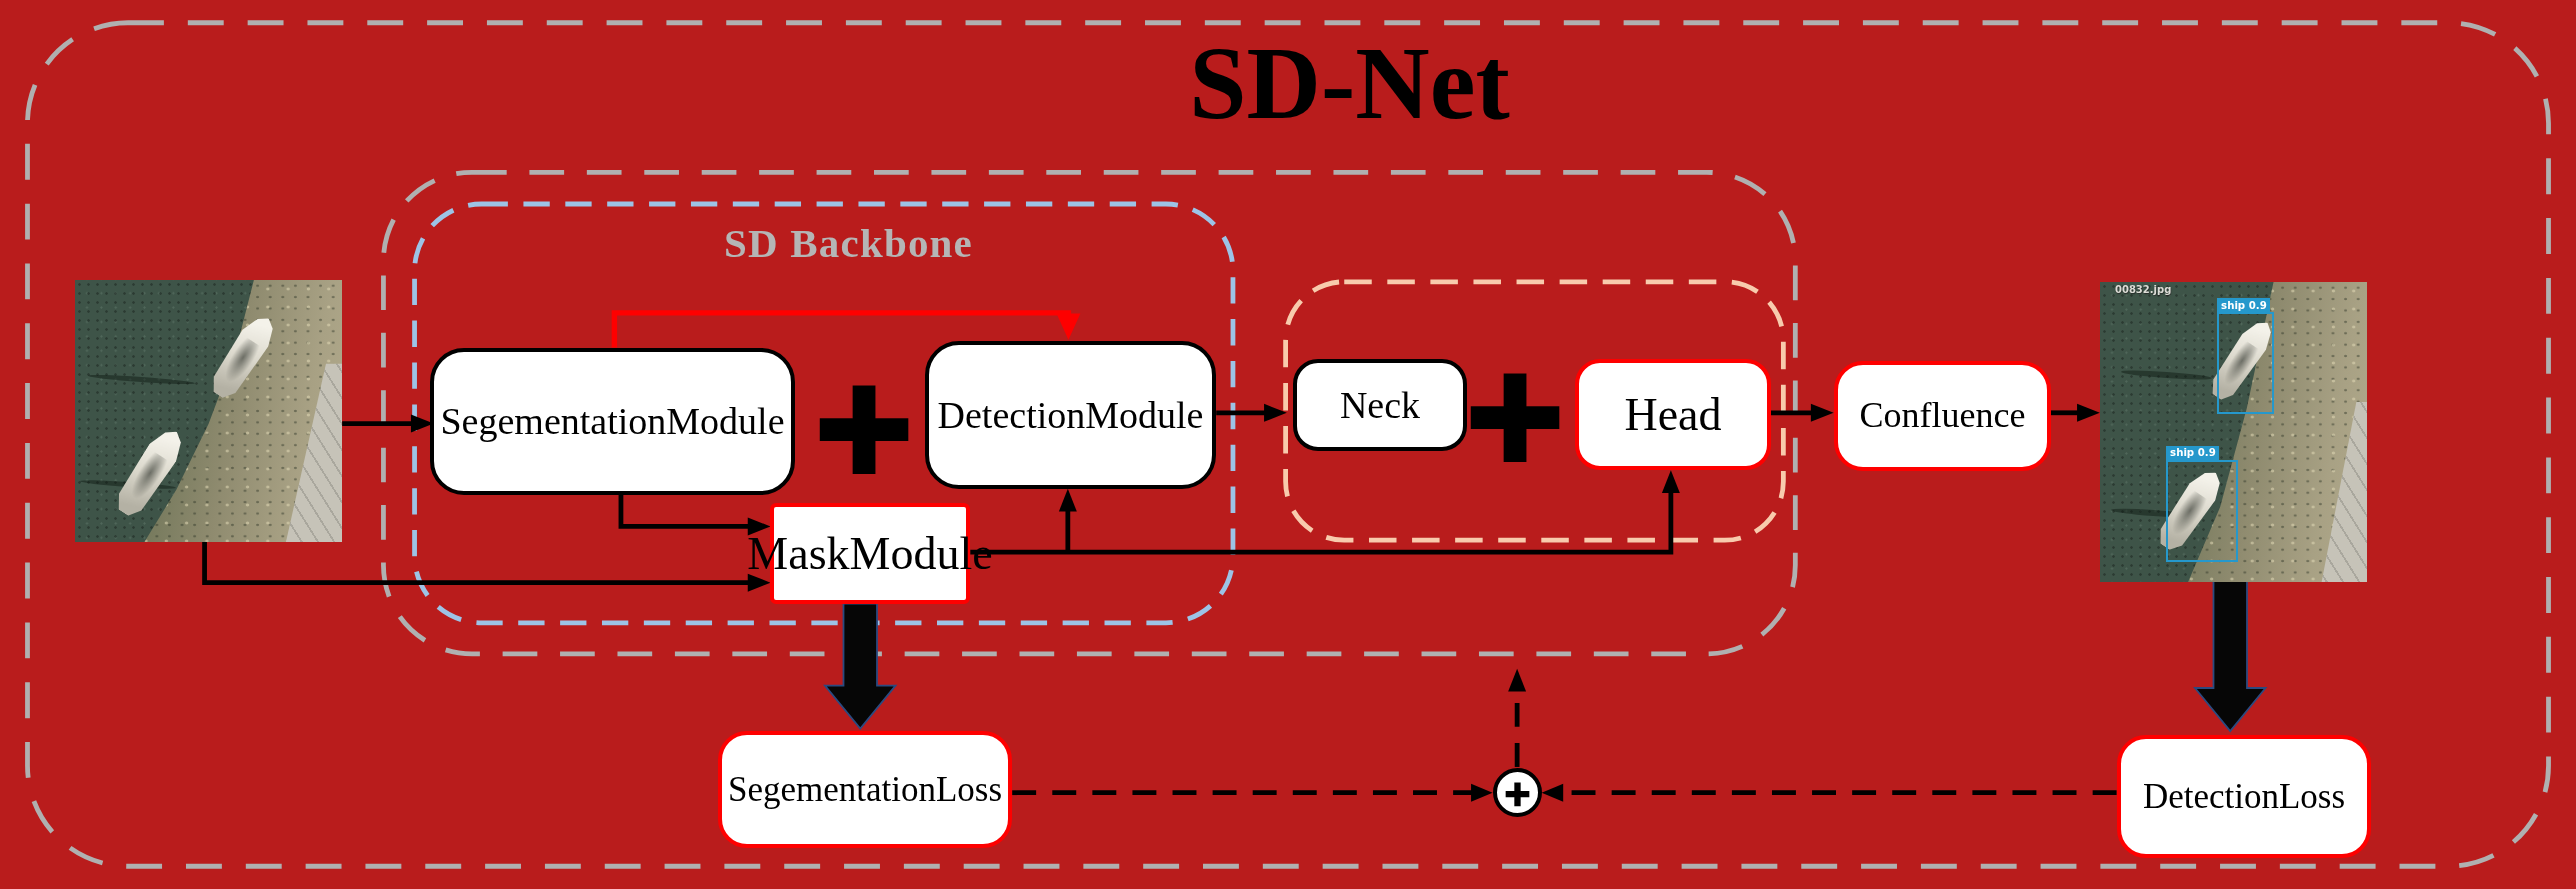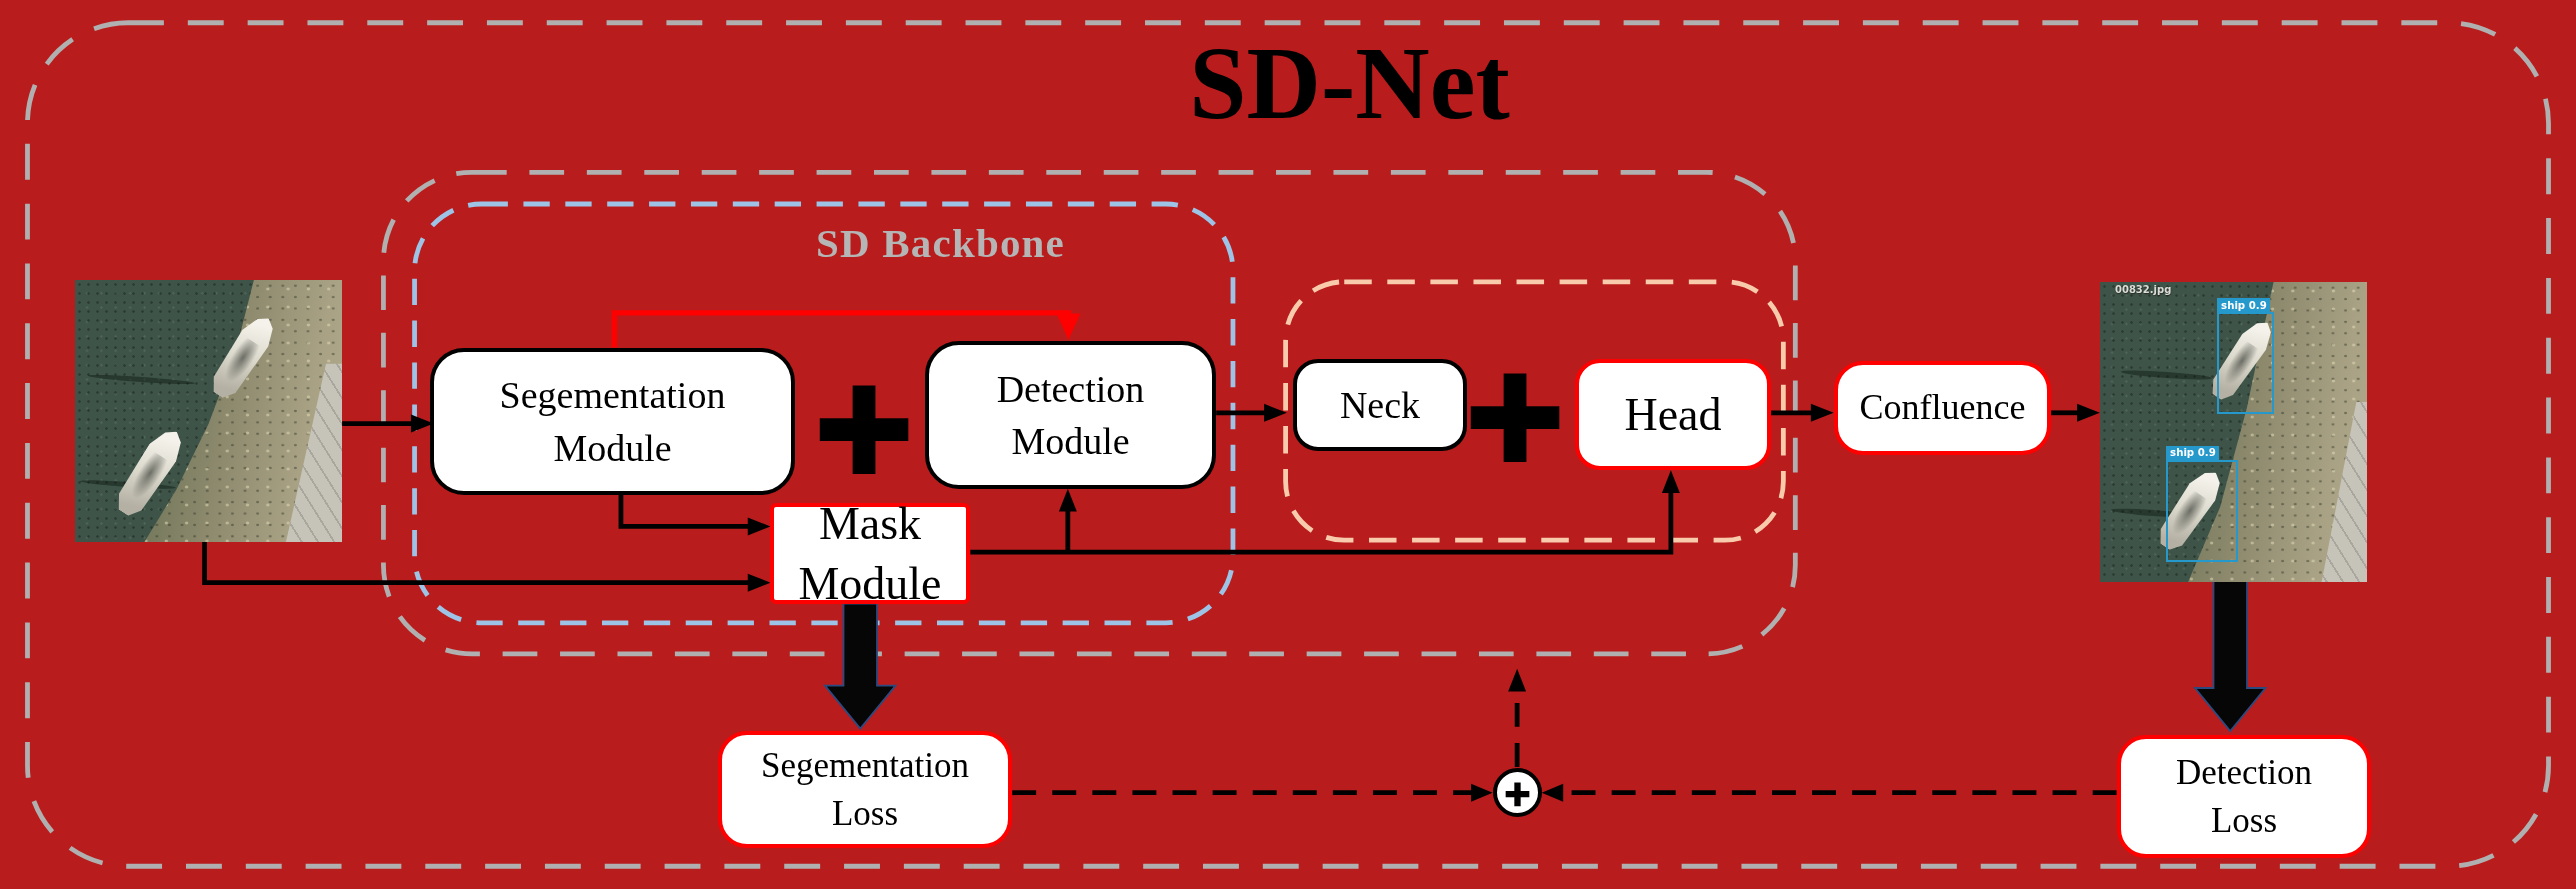--- a/index.html
+++ b/index.html
@@ -1,35 +1,35 @@
 <!DOCTYPE html>
 <html style="font-size:9.6px"><head>
 <meta charset="utf-8">
 <style>
   html,body{margin:0;padding:0;background:#ffffff;}
   #canvas{position:relative;width:2576px;height:889px;background:#b91c1c;overflow:hidden;
           font-family:"Liberation Serif","DejaVu Serif",serif;}
   #connectors{position:absolute;left:0;top:0;width:2576px;height:889px;}
 
-  .box{position:absolute;box-sizing:border-box;background:#ffffff;display:flex;flex-direction:column;
+  .box{position:absolute;box-sizing:border-box;background:#ffffff;display:flex;
        align-items:center;justify-content:center;text-align:center;color:#000;line-height:1.38;}
   .black-box{border:4.2px solid #000000;}
   .red-box{border:4.2px solid #fe0000;}
 
   .title{position:absolute;left:1080px;top:24px;width:539px;text-align:center;
          font-size:103px;font-weight:bold;color:#000;}
-  .backbone-label{position:absolute;left:632px;top:219px;width:433px;text-align:right;
+  .backbone-label{position:absolute;left:632px;top:219px;width:433px;text-align:center;
          font-size:41px;font-weight:bold;color:#b5b5b5;letter-spacing:1.2px;}
 
   .seg-box{left:430px;top:348px;width:365px;height:147px;border-radius:34px;font-size:38px;}
   .det-box{left:925px;top:341px;width:291px;height:148px;border-radius:34px;font-size:38px;}
   .mask-box{left:770px;top:503px;width:200px;height:101px;border-radius:6px;font-size:46px;line-height:1.3;}
   .neck-box{left:1293px;top:359px;width:174px;height:92px;border-radius:25px;font-size:38px;}
   .head-box{left:1575px;top:359px;width:196px;height:111px;border-radius:25px;font-size:46px;}
-  .confluence-box{left:1834px;top:361px;width:217px;height:94px;border-radius:29px;border-width:4.8px;font-size:36px;}
+  .confluence-box{left:1834px;top:361px;width:217px;height:110px;border-radius:29px;border-width:4.8px;font-size:36px;}
   .segloss-box{left:718px;top:731px;width:294px;height:117px;border-radius:29px;font-size:35px;line-height:1.35;}
   .detloss-box{left:2117px;top:735px;width:254px;height:123px;border-radius:29px;font-size:35px;line-height:1.35;}
 
   .plus-op{position:absolute;width:120px;height:138px;display:flex;align-items:center;justify-content:center;
            font-family:"DejaVu Sans","Liberation Sans",sans-serif;font-weight:900;font-size:129px;color:#000;
            -webkit-text-stroke:7.8px #000;}
   .plus-1{left:804px;top:356px;}
   .plus-2{left:1455px;top:344px;}
 
   .sum-node{position:absolute;left:1493px;top:768px;width:49px;height:49px;box-sizing:border-box;

